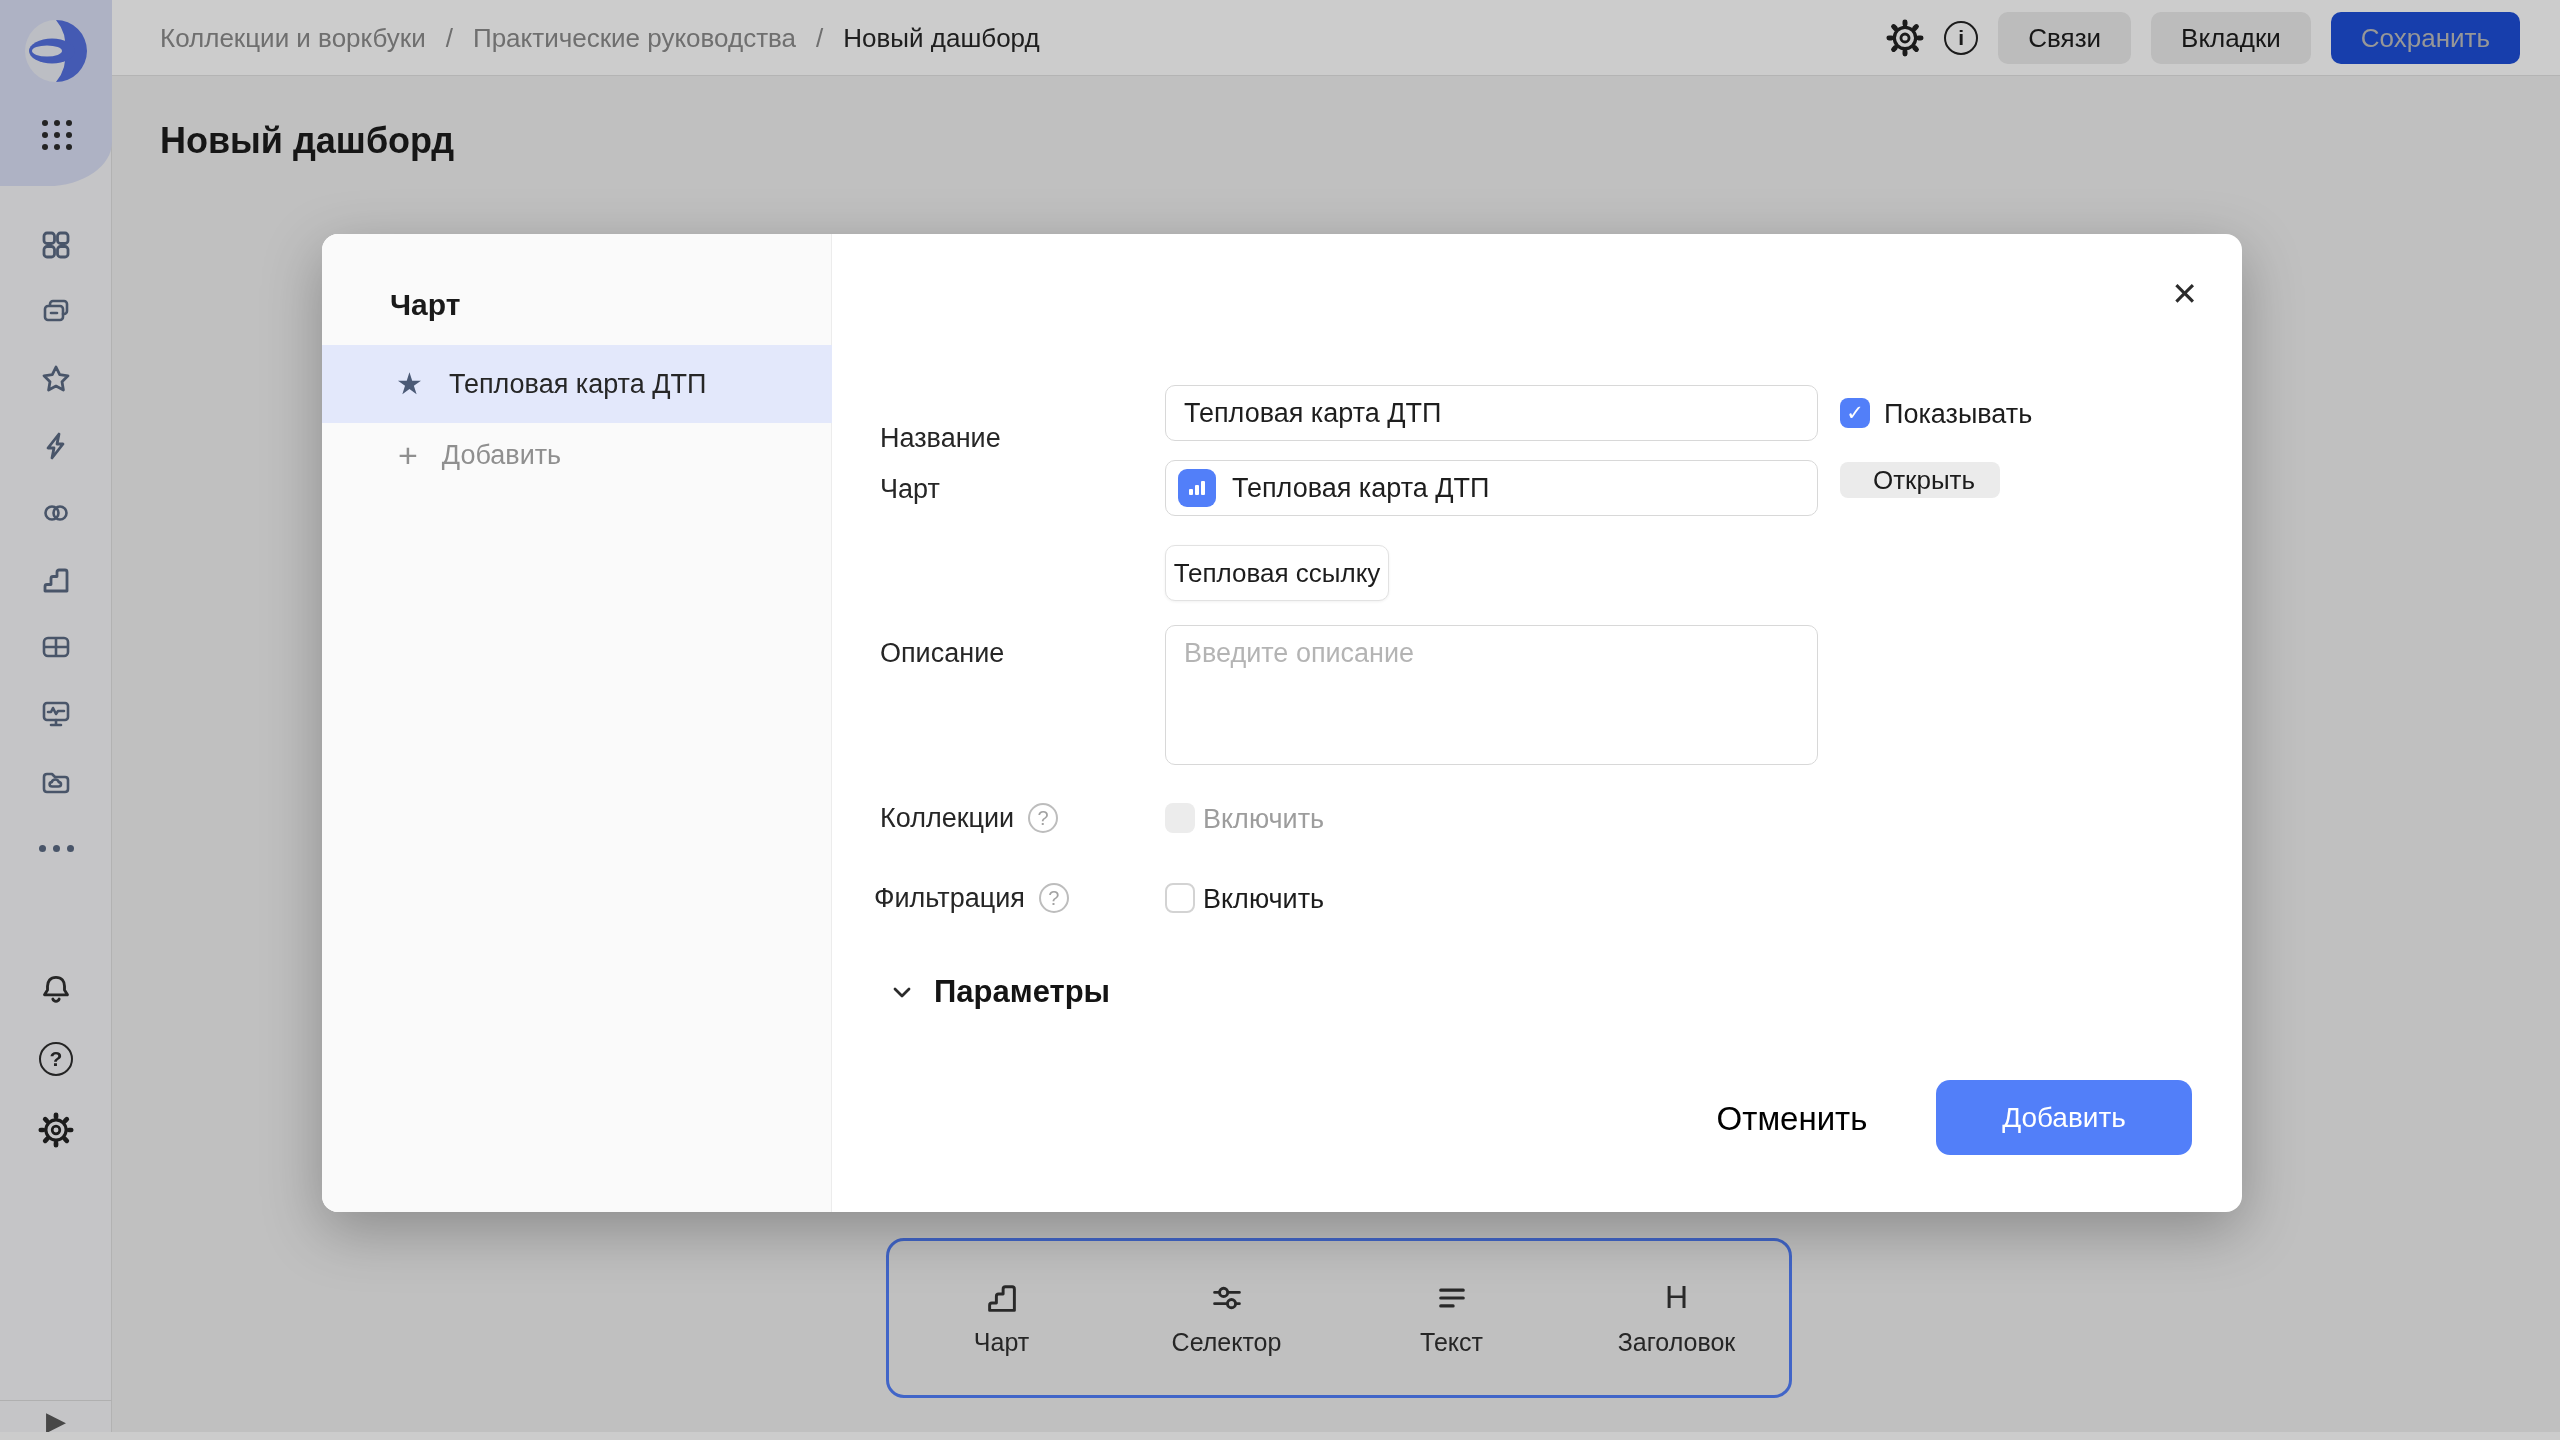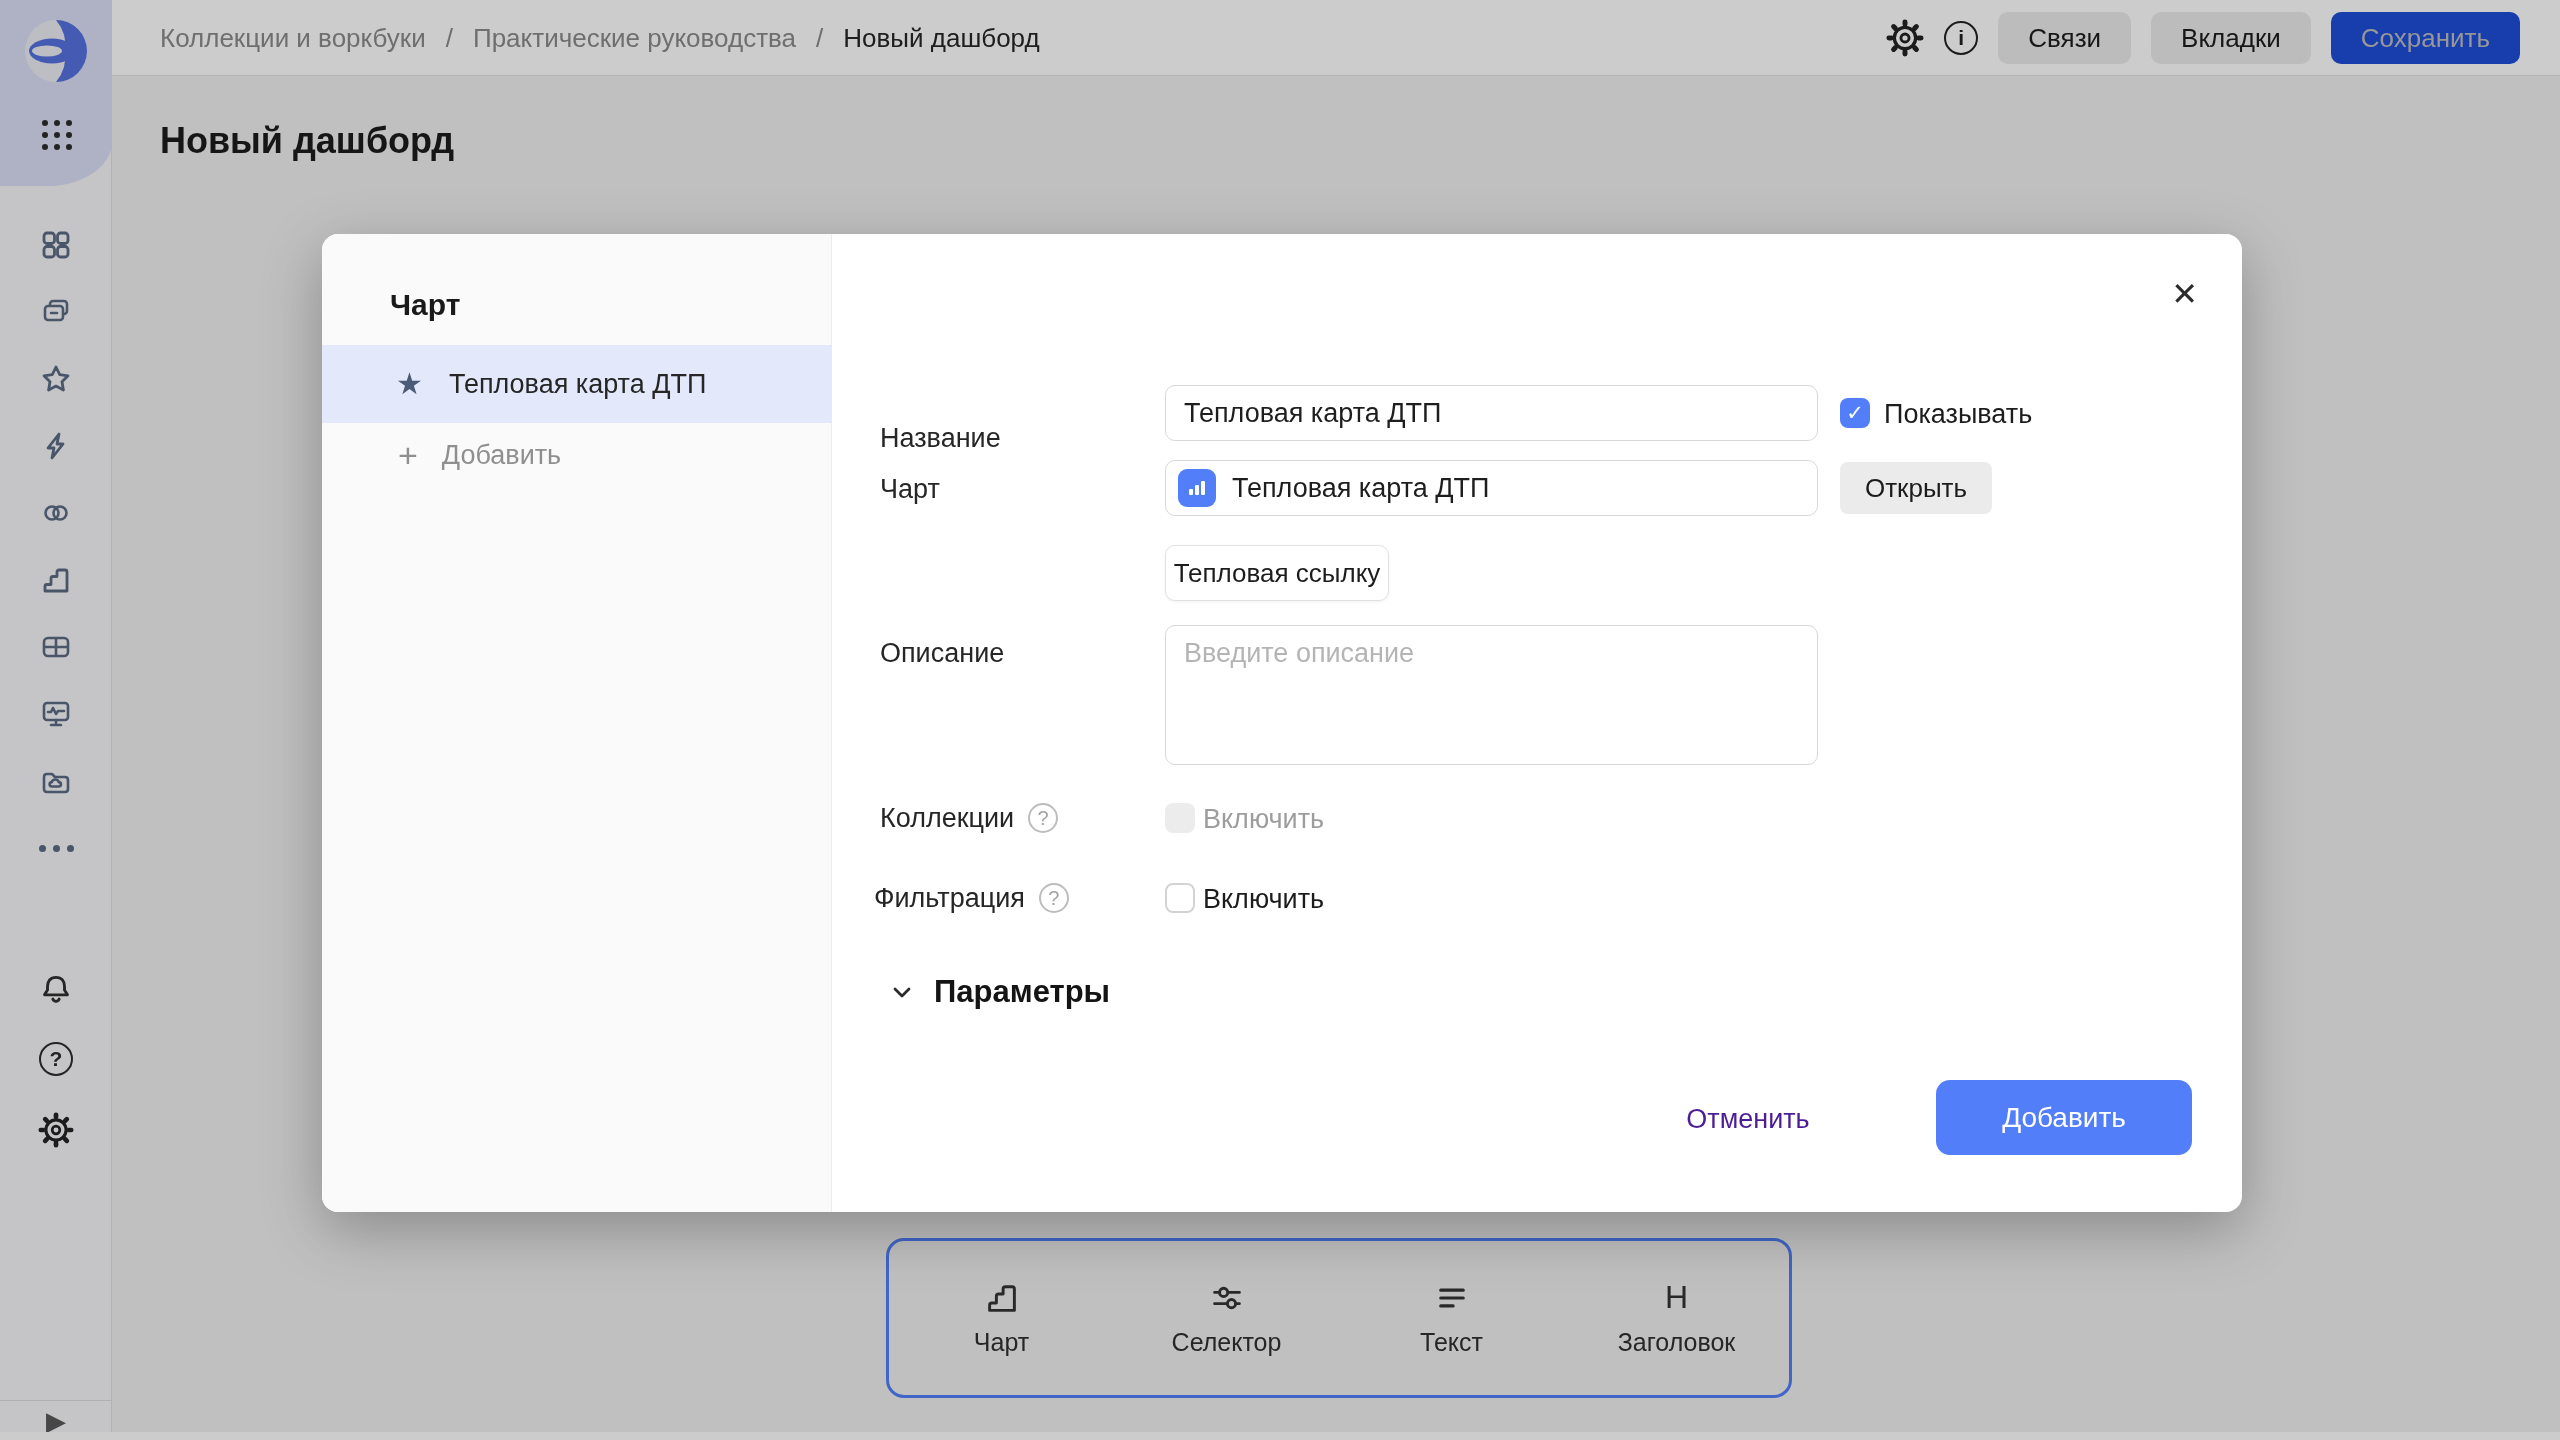--- a/index.html
+++ b/index.html
@@ -58,21 +58,21 @@
   .cb{position:absolute;width:30px;height:30px;border-radius:8px;box-sizing:border-box;}
   .cb.checked{background:#527ff9;color:#fff;display:flex;align-items:center;justify-content:center;font-size:21px;font-weight:700;}
   .cb.unchecked{background:#fff;border:2px solid #d3d3d3;}
   .cb.disabled{background:#ececec;}
   .cb-lbl{position:absolute;font-size:27px;color:#1c1c1c;}
   .cb-lbl.dis{color:#9d9d9d;}
   .btn-gray{position:absolute;background:#ebebeb;border-radius:8px;display:flex;align-items:center;justify-content:center;font-size:26px;color:#1c1c1c;}
   .btn-outline{position:absolute;background:#fff;border:1px solid #e2e2e2;border-radius:10px;display:flex;align-items:center;justify-content:center;font-size:26px;color:#1c1c1c;box-shadow:0 1px 3px rgba(0,0,0,0.06);}
   .params{position:absolute;left:566px;top:740px;display:flex;align-items:center;gap:18px;}
   .params .t{font-size:31px;font-weight:700;color:#141414;}
-  .btn-text{position:absolute;left:1356px;top:858px;width:140px;height:54px;display:flex;align-items:center;justify-content:center;font-size:27px;color:#4c1d95;}
+  .btn-text{position:absolute;left:1400px;top:858px;width:140px;height:54px;display:flex;align-items:center;justify-content:center;font-size:33px;color:#000000;}
   .btn-primary{position:absolute;left:1614px;top:846px;width:256px;height:75px;background:#527ff9;border-radius:14px;display:flex;align-items:center;justify-content:center;font-size:28px;color:#fff;}
   svg{display:block;}
 </style>
 </head>
 <body>
 
 <div class="screen">
 
   <div>
 
@@ -277,21 +277,21 @@
     <div class="inp chart-field" style="left:843px;top:226px;width:653px;height:56px;">
       <span class="chart-chip">
         <svg width="24" height="24" viewBox="0 0 24 24" fill="#fff">
           <rect x="4" y="13" width="4" height="6" rx="1"></rect>
           <rect x="10" y="9" width="4" height="10" rx="1"></rect>
           <rect x="16" y="5" width="4" height="14" rx="1"></rect>
         </svg>
       </span>
       <span class="v">Тепловая карта ДТП</span>
     </div>
-    <div class="btn-gray" style="left:1518px;top:228px;width:152px;height:52px;">Открыть</div>
+    <div class="btn-gray" style="left:1518px;top:228px;width:152px;height:36px;padding-left:8px;">Открыть</div>
 
     <div class="btn-outline" style="left:843px;top:311px;width:222px;height:54px;">Тепловая ссылку</div>
 
     <label class="flabel" style="left:558px;top:404px;height:30px;">Описание</label>
     <textarea class="inp" style="left: 843px; top: 391px; width: 653px; height: 140px;" placeholder="Введите описание"></textarea>
 
     <span class="flabel" style="left:558px;top:569px;height:30px;">
       <span>Коллекции</span>
       <span class="q-ic">?</span>
     </span>

